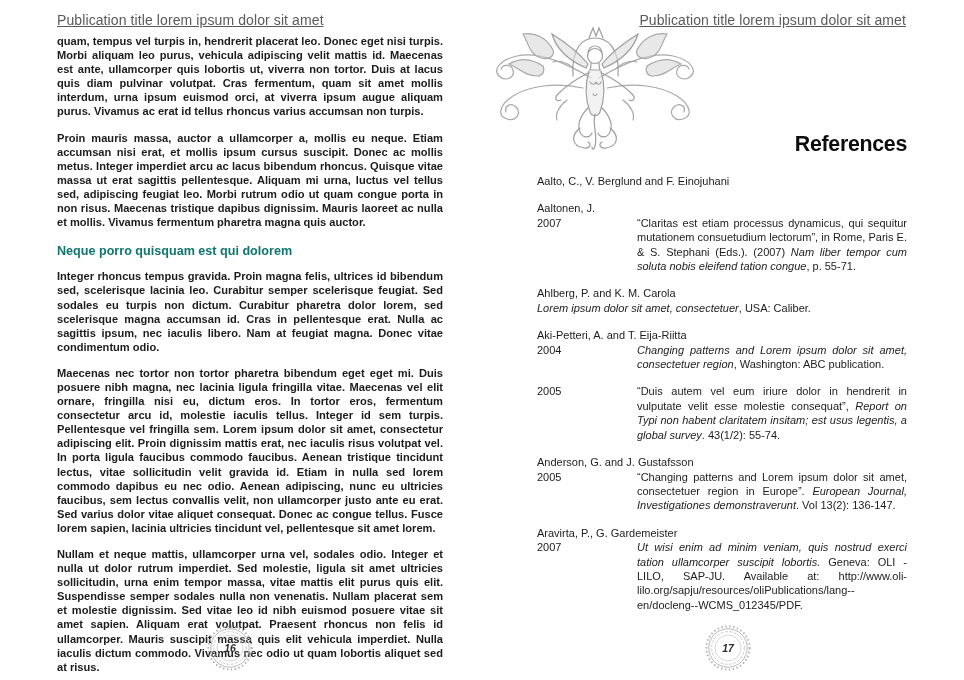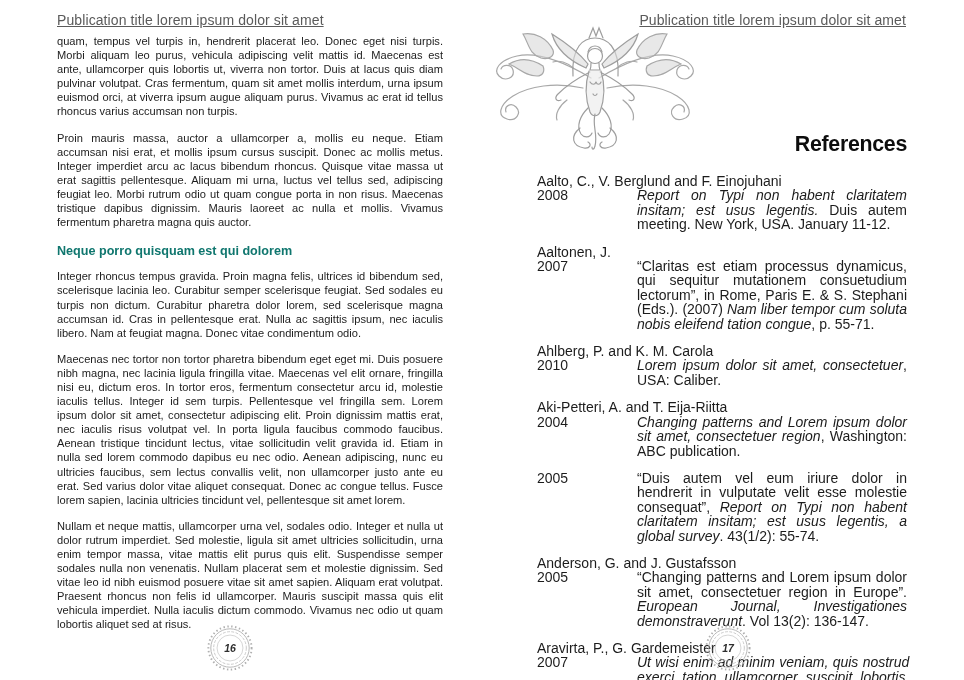--- a/index.html
+++ b/index.html
@@ -21,39 +21,39 @@
   }
   .rh-left  { left: 57px; }
   .rh-right { right: 58px; text-align: right; }
 
   
   .left-col {
     position: absolute; left: 57px; top: 34px; width: 386px;
     font-size: 11.1px; line-height: 14.1px;
     text-align: justify;
   }
-  .left-col p { margin: 0 0 12px 0; }
+  .left-col p { margin: 0 0 12px 0; font-weight: bold; }
   .section-heading {
     font-size: 12.6px; font-weight: bold; color: #0f766e;
     text-align: left; margin: 15px 0 11px 0;
   }
 
   
   .ornament {
     position: absolute; left: 483px; top: 16px;
     width: 224px; height: 142px;
   }
   .right-col { position: absolute; left: 537px; top: 131px; width: 370px; }
   .ref-title {
     margin: 0 0 17px 0;
     font-size: 22px; font-weight: bold; color: #0d0d0d;
     text-align: right; letter-spacing: -0.3px;
     transform: scaleX(0.97); transform-origin: right center;
   }
-  .ref-entry { margin-bottom: 13px; font-size: 14px; line-height: 14.4px; }
+  .ref-entry { margin-bottom: 13px; font-size: 11px; line-height: 14.4px; }
   .ref-authors { text-align: left; }
   .ref-row { display: flex; }
   .ref-year { width: 100px; flex: 0 0 100px; }
   .ref-text { flex: 1; text-align: justify; }
   .ref-text i { font-style: italic; }
 
   
   .medallion { position: absolute; width: 48px; height: 48px; top: 624px; font-style: italic; }
   .medallion-left  { left: 206px; }
   .medallion-right { left: 704px; text-align: right; }
@@ -112,36 +112,31 @@
       <path d="M97 112 C87 120 89 130 101 132 C107 133 109 128 105 126"></path>
       <path d="M127 112 C137 120 135 130 123 132 C117 133 115 128 119 126"></path>
     </g>
   </svg>
 
   <div class="right-col">
     <h1 class="ref-title">References</h1>
     <div id="ref-list">
         <div class="ref-entry">
           <div class="ref-authors">Aalto, C., V. Berglund and F. Einojuhani</div>
-          <div class="ref-row">
-            <div class="ref-year">2008</div>
-            <div class="ref-text"><i>Report on Typi non habent claritatem insitam; est usus legentis.</i><span> Duis autem meeting. New York, USA. January 11-12.</span></div>
-          </div>
         </div>
         <div class="ref-entry">
           <div class="ref-authors">Aaltonen, J.</div>
           <div class="ref-row">
             <div class="ref-year">2007</div>
             <div class="ref-text"><span>“Claritas est etiam processus dynamicus, qui sequitur mutationem consuetudium lectorum”, in Rome, Paris E. &amp; S. Stephani (Eds.). (2007) </span><i>Nam liber tempor cum soluta nobis eleifend tation congue</i><span>, p. 55-71.</span></div>
           </div>
         </div>
         <div class="ref-entry">
           <div class="ref-authors">Ahlberg, P. and K. M. Carola</div>
           <div class="ref-row">
-            <div class="ref-year">2010</div>
             <div class="ref-text"><i>Lorem ipsum dolor sit amet, consectetuer</i><span>, USA: Caliber.</span></div>
           </div>
         </div>
         <div class="ref-entry">
           <div class="ref-authors">Aki-Petteri, A. and T. Eija-Riitta</div>
           <div class="ref-row">
             <div class="ref-year">2004</div>
             <div class="ref-text"><i>Changing patterns and Lorem ipsum dolor sit amet, consectetuer region</i><span>, Washington: ABC publication.</span></div>
           </div>
         </div>

